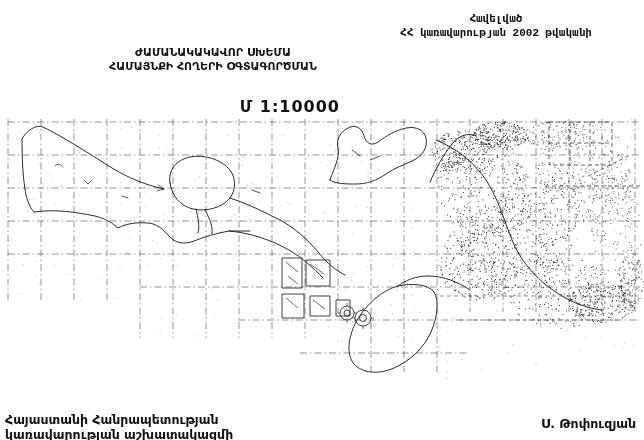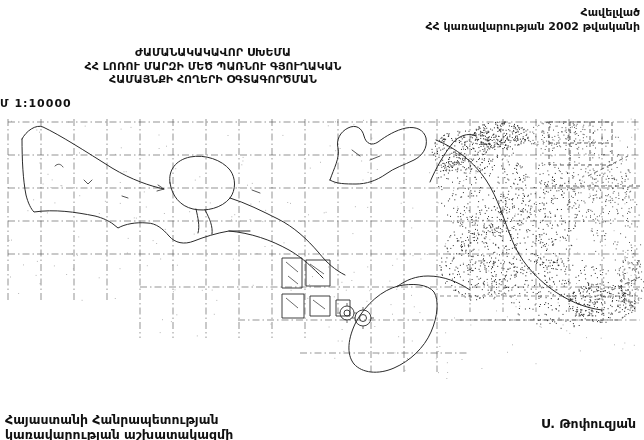--- a/index.html
+++ b/index.html
@@ -1,30 +1,30 @@
 <!DOCTYPE html>
 <html><head>
 <meta charset="utf-8">
 <style>
   html,body{margin:0;padding:0;background:#e8e8e8;}
   .sheet{
     position:relative;width:644px;height:440px;background:#ffffff;
     font-family:"DejaVu Sans",sans-serif;color:#111;overflow:hidden;
   }
   .appendix{
-    position:absolute;left:352px;top:6px;width:288px;text-align:right;
-    font-weight:bold;font-size:11px;line-height:13.5px;white-space:nowrap;
+    position:absolute;left:352px;top:13px;width:288px;text-align:center;
+    font-weight:bold;font-size:11px;line-height:13.5px;white-space:nowrap;font-family:Liberation Mono, monospace;
   }
   .title-block{
     position:absolute;left:0;top:46px;width:336px;text-align:center;
     font-weight:bold;font-size:11px;line-height:13.5px;white-space:nowrap;padding-left:45px;
   }
   .scale{
-    position:absolute;left:0;top:97px;width:340px;text-align:left;
-    font-weight:bold;font-size:11px;letter-spacing:1px;
+    position:absolute;left:0;top:97px;width:340px;text-align:right;
+    font-weight:bold;font-size:16px;letter-spacing:1px;
   }
   .map-wrap{position:absolute;left:0;top:114px;width:644px;height:272px;}
   .office{
     position:absolute;left:5px;top:389px;font-weight:bold;font-size:12.5px;
     line-height:14.5px;white-space:nowrap;margin-top:24px;
   }
   .signatory{
     position:absolute;right:8px;top:416px;font-weight:bold;font-size:12.5px;white-space:nowrap;
   }
   #grid-layer line{stroke:#4a4a4a;stroke-width:.7;stroke-dasharray:7 3 1.5 3;opacity:.85;}
@@ -34,21 +34,20 @@
 
 <div class="sheet">
 
   <div class="appendix">
     <div>Հավելված</div>
     <div>ՀՀ կառավարության 2002 թվականի</div>
   </div>
 
   <div class="title-block">
     <div>ԺԱՄԱՆԱԿԱԿԱՎՈՐ ՍԽԵՄԱ</div>
-    <div>ՀՀ ԼՈՌՈՒ ՄԱՐԶԻ ՄԵԾ ՊԱՌՆՈՒ ԳՅՈՒՂԱԿԱՆ</div>
     <div>ՀԱՄԱՅՆՔԻ ՀՈՂԵՐԻ ՕԳՏԱԳՈՐԾՄԱՆ</div>
   </div>
 
   <div class="scale">Մ 1:10000</div>
 
   <div class="map-wrap">
     <svg id="map-svg" width="644" height="272" viewBox="0 114 644 272" xmlns="http://www.w3.org/2000/svg">
 
       <g id="grid-layer">
           <line x1="8" y1="119" x2="8" y2="302"></line>

